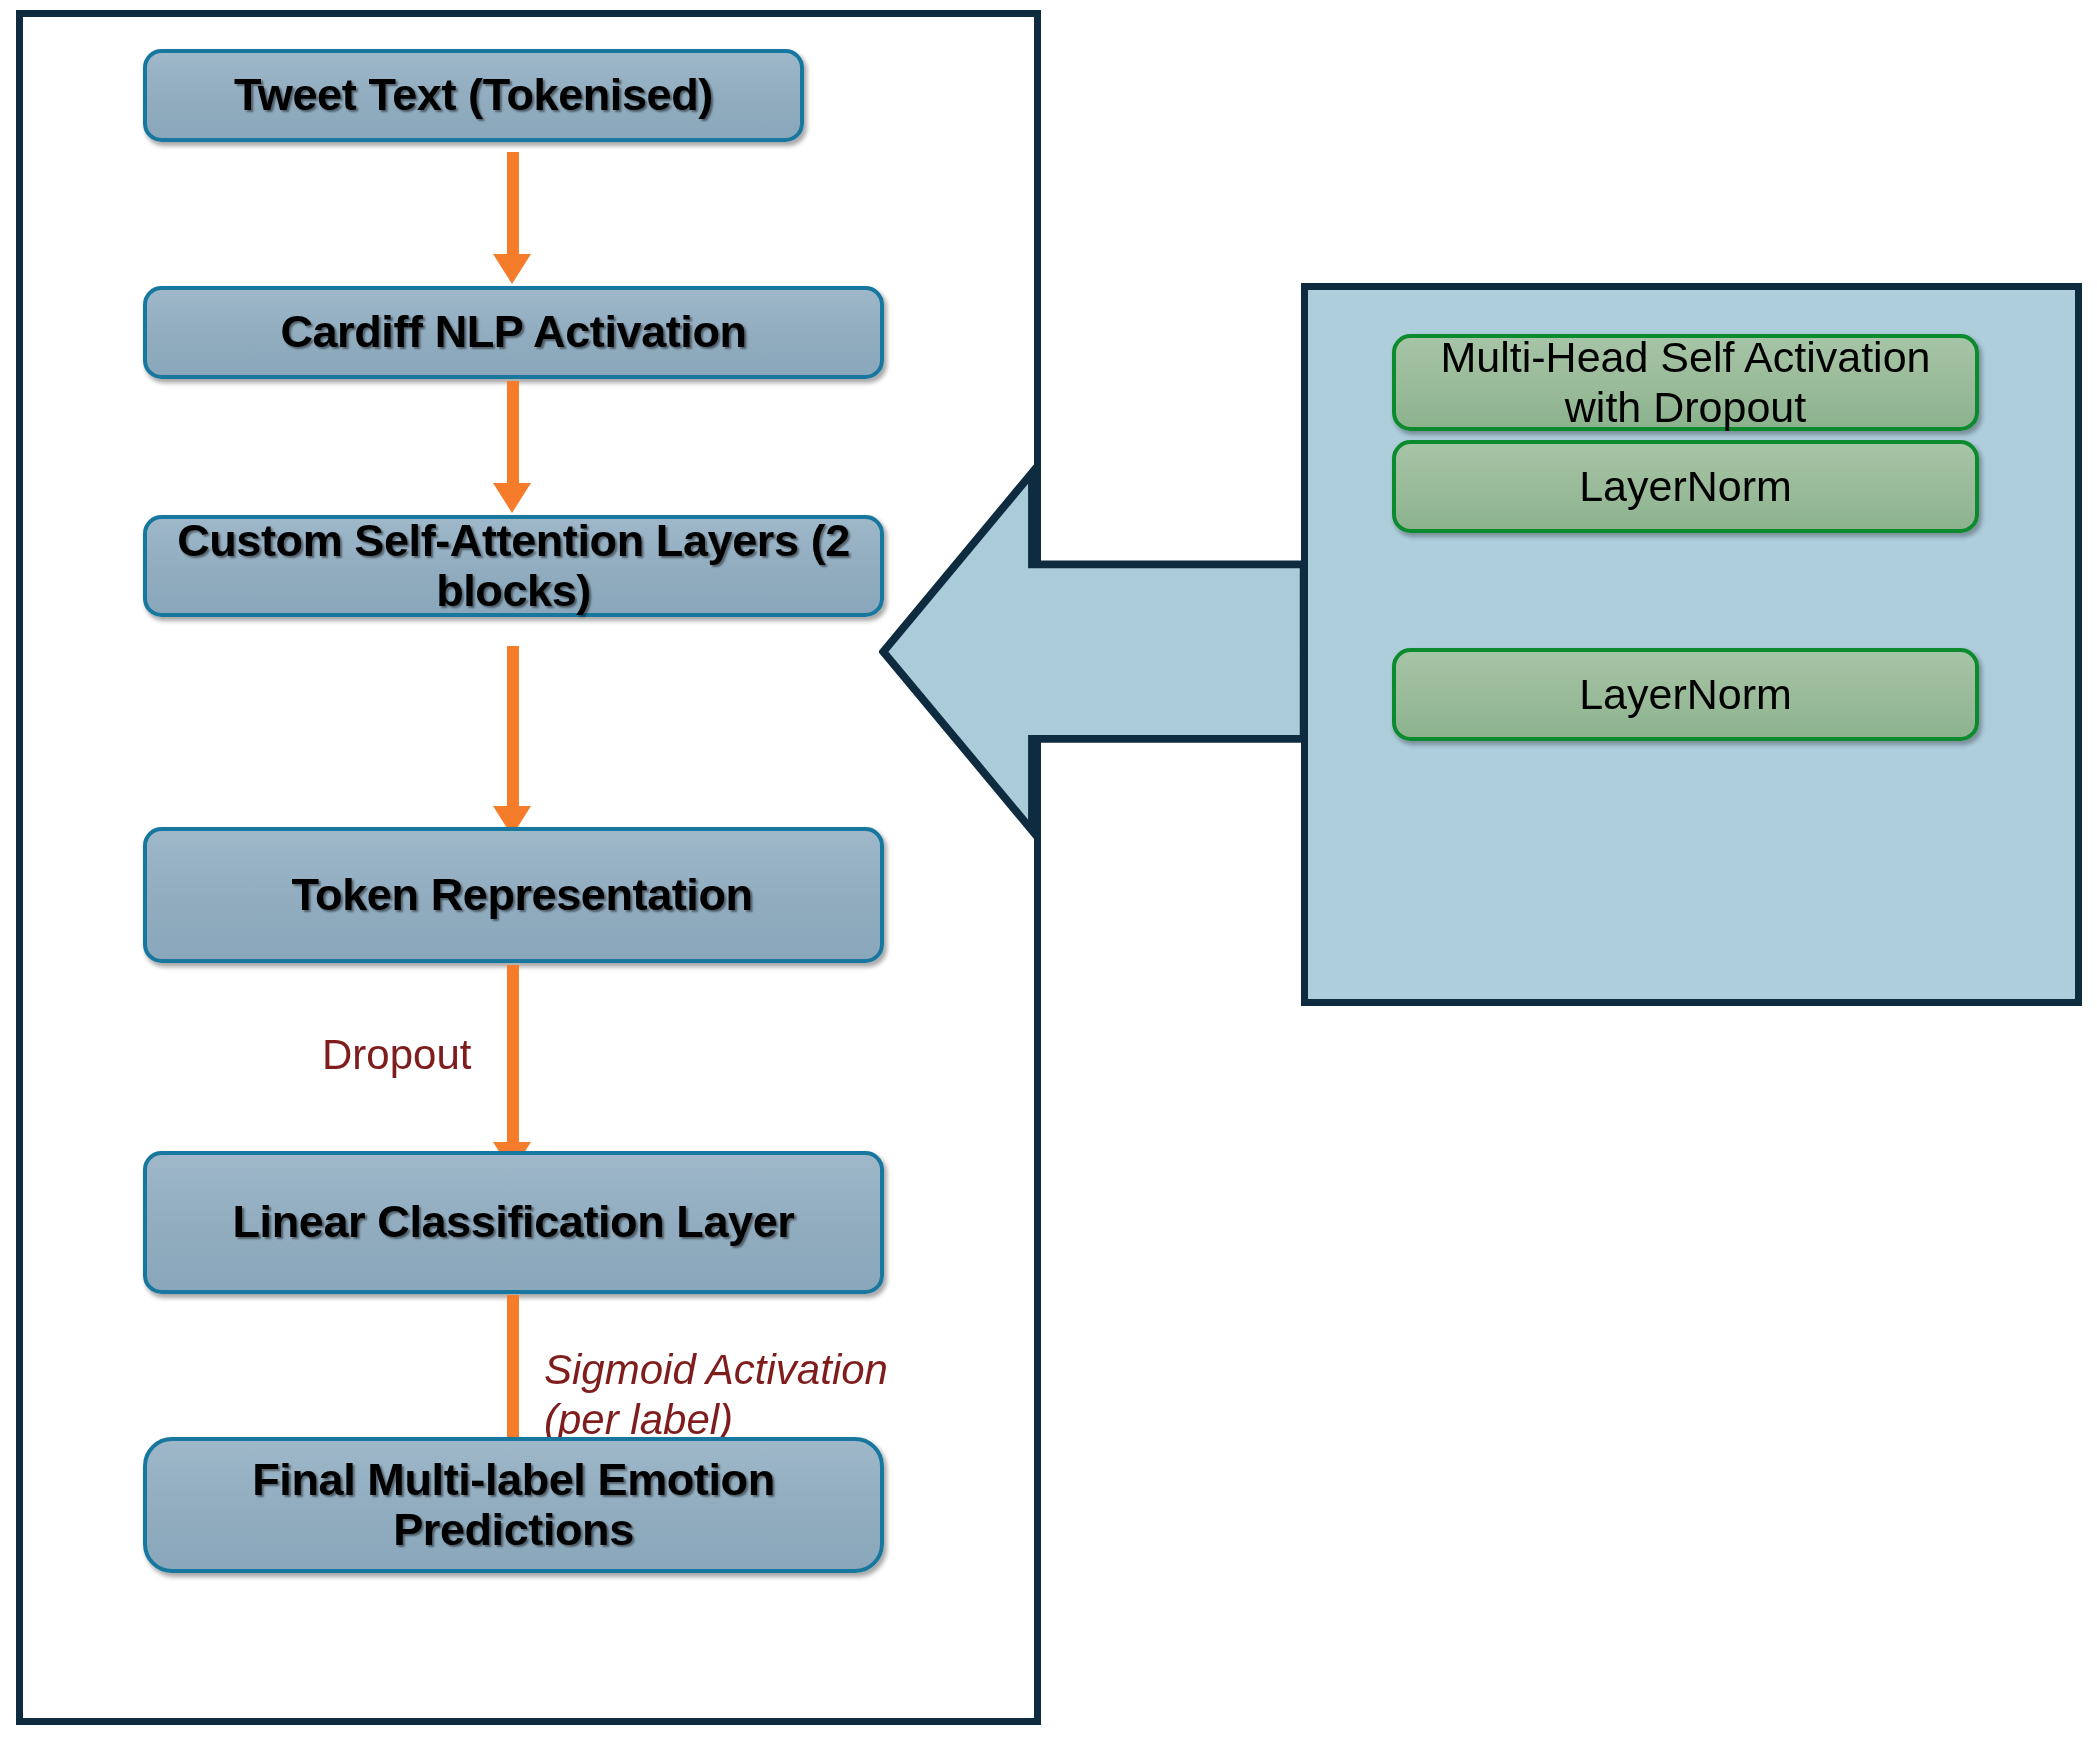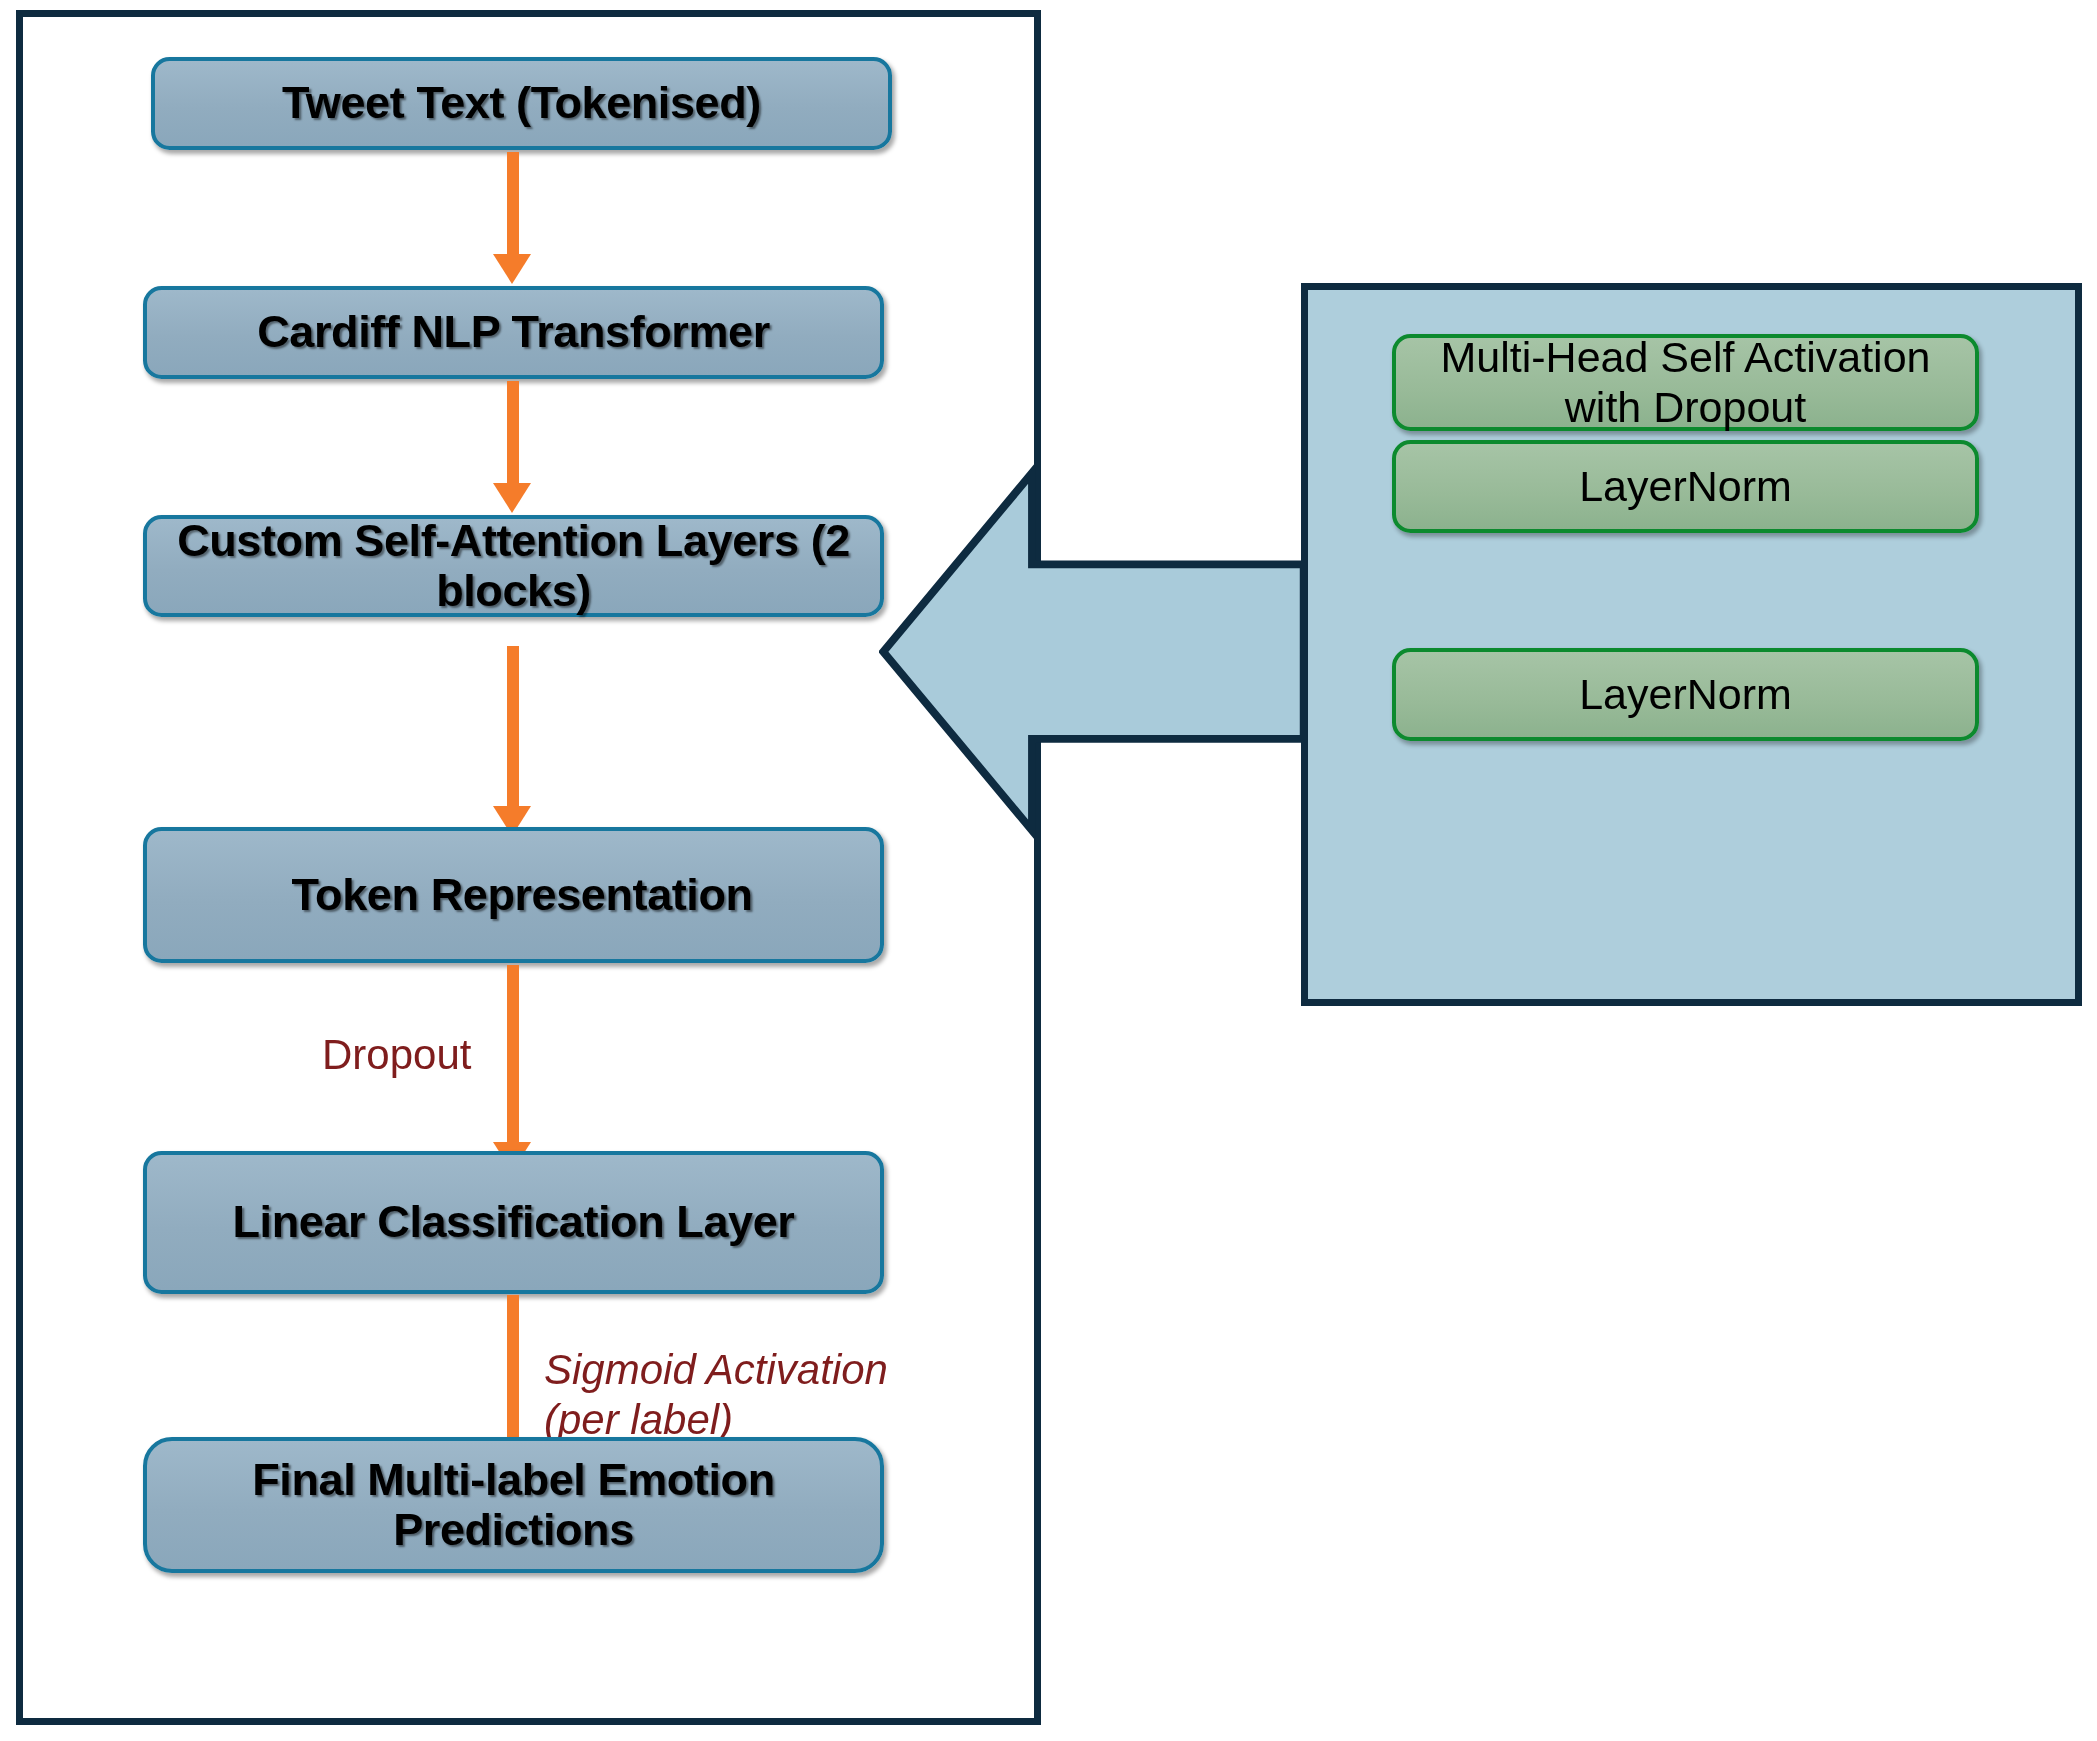--- a/index.html
+++ b/index.html
@@ -122,28 +122,28 @@
     padding: 0 11.4px;
   }
 </style>
 </head>
 <body>
 
 <div id="canvas">
 
   <div class="pipeline-frame"></div>
 
-  <div class="stage-box" style="left:143px; top:57px; width:741px; height:93px;margin-left:8px;">Tweet Text (Tokenised)</div>
+  <div class="stage-box" style="left:143px; top:49px; width:661px; height:93px;">Tweet Text (Tokenised)</div>
 
   <div class="arrow" style="left:507px; top:152px;">
     <div class="shaft" style="height:104px;"></div>
     <div class="head" style="top:102px;"></div>
   </div>
 
-  <div class="stage-box" style="left:143px; top:286px; width:741px; height:93px;">Cardiff NLP Transformer</div>
+  <div class="stage-box" style="left:143px; top:286px; width:741px; height:93px;">Cardiff NLP Activation</div>
 
   <div class="arrow" style="left:507px; top:381px;">
     <div class="shaft" style="height:104px;"></div>
     <div class="head" style="top:102px;"></div>
   </div>
 
   <div class="stage-box" style="left:143px; top:515px; width:741px; height:102px;">Custom Self-Attention
 Layers (2 blocks)</div>
 
   <div class="arrow" style="left:507px; top:646px;">

